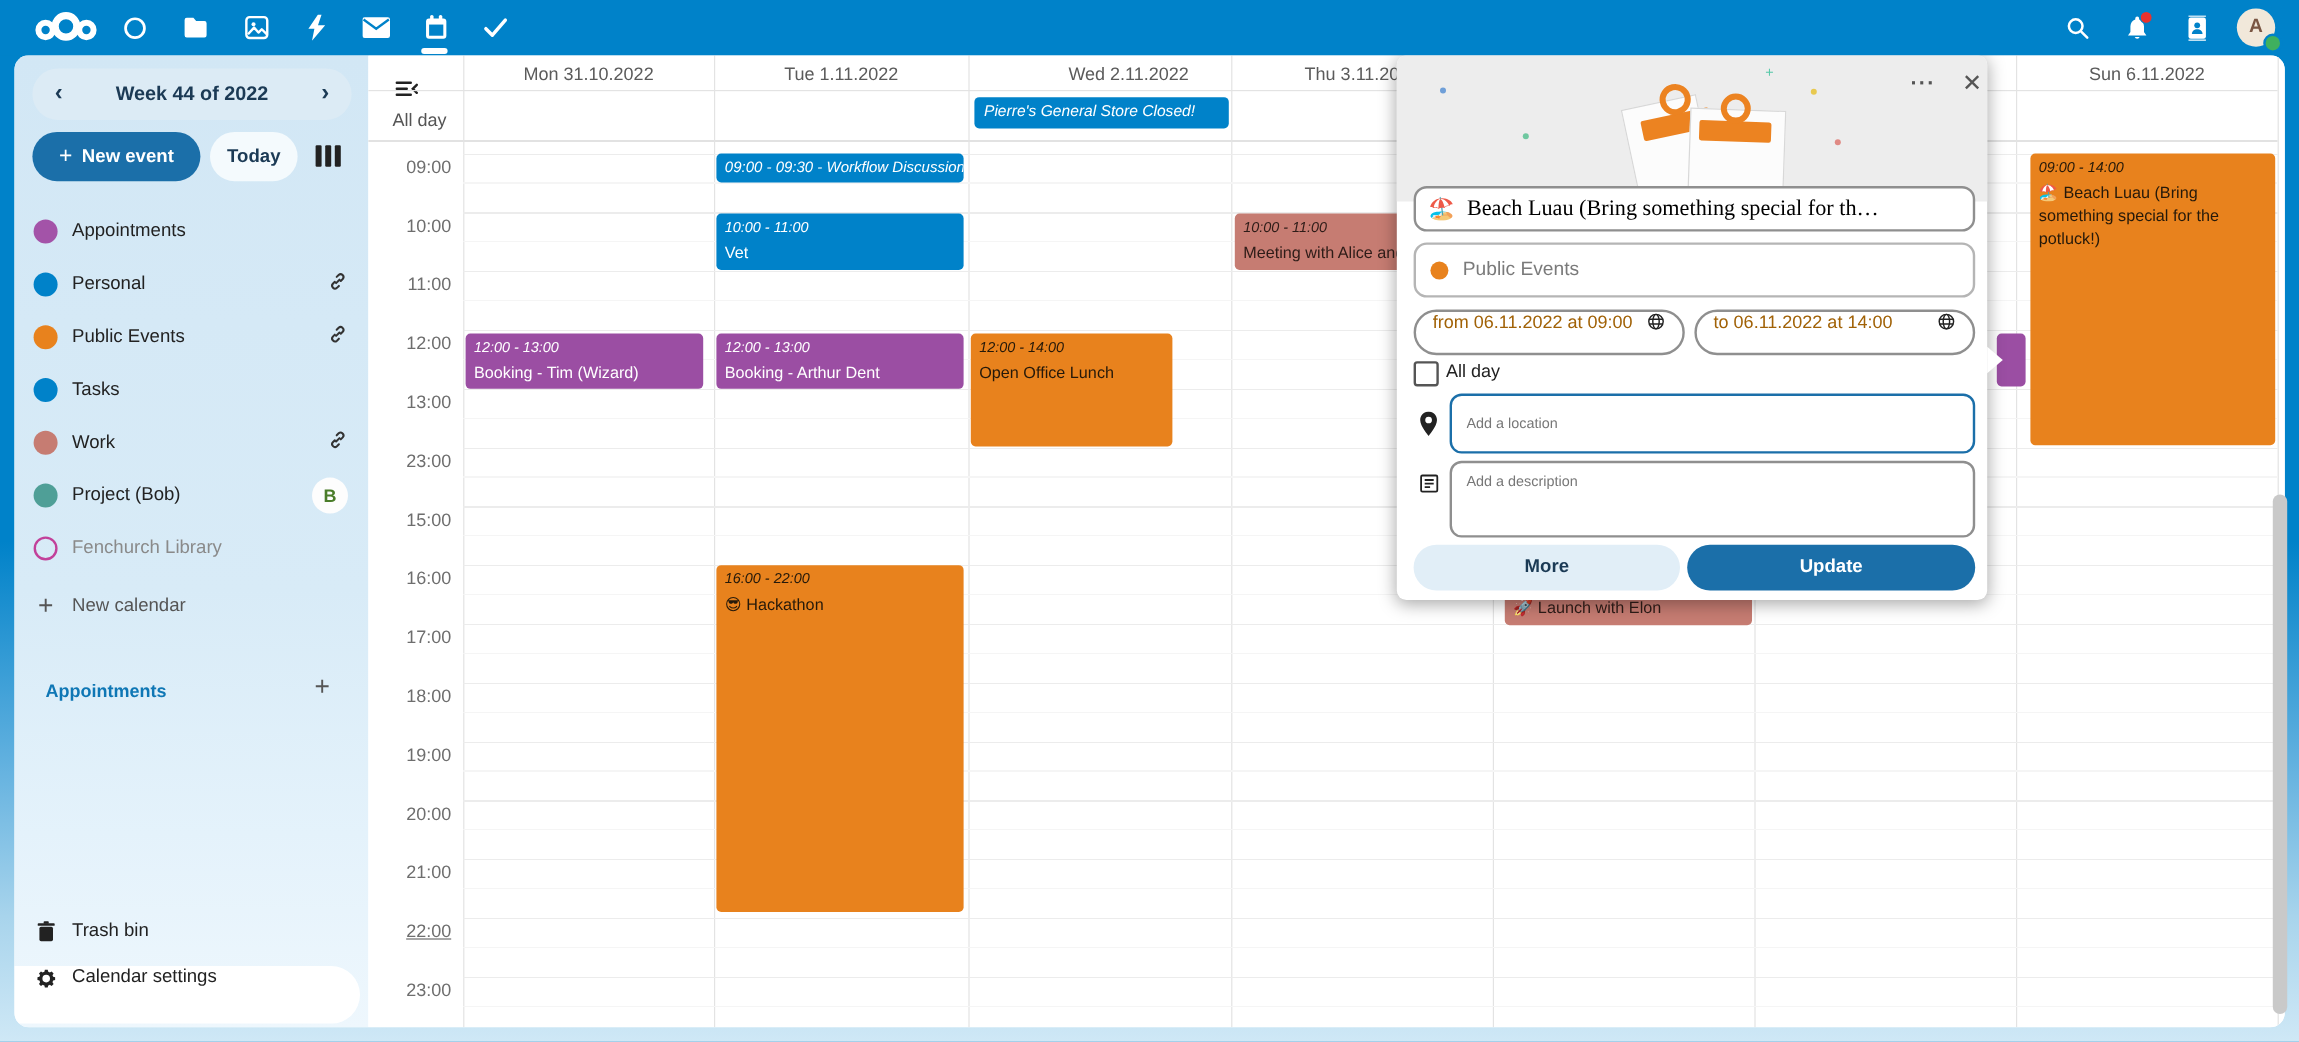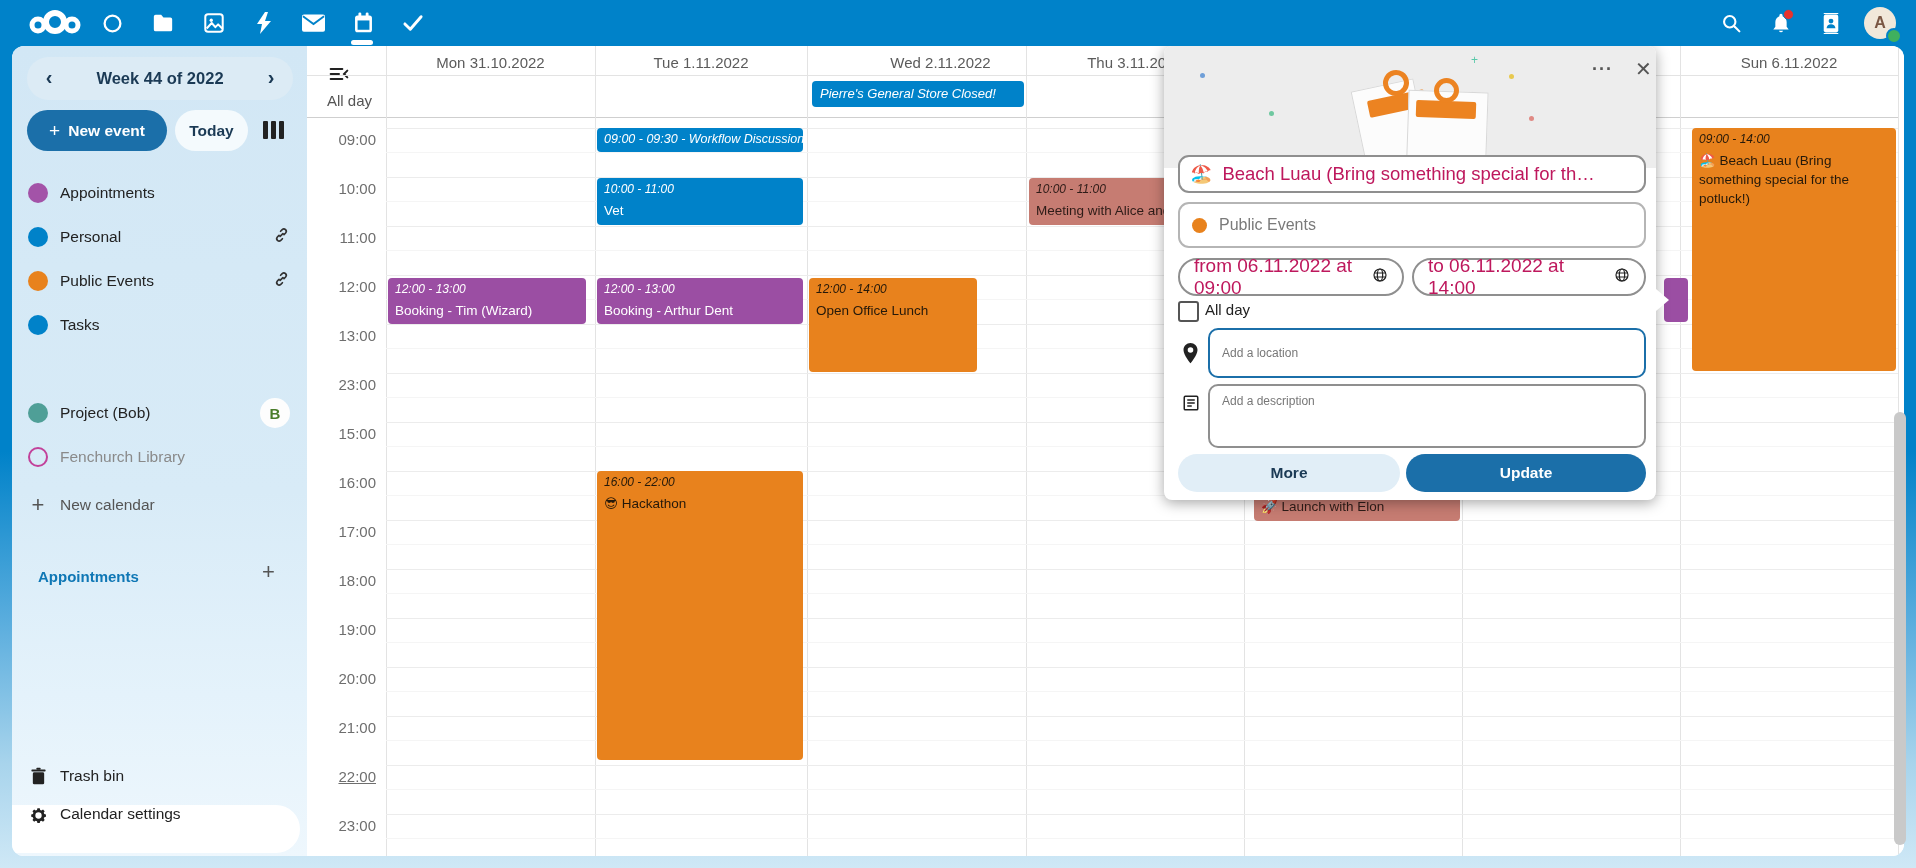--- a/index.html
+++ b/index.html
@@ -62,26 +62,26 @@
   .ev.inline1 .t{font-size:12.5px;}
   
   .popup{left:1164px;top:0px;width:492px;height:454px;background:#fff;border-radius:8px;
     box-shadow:0 3px 14px rgba(0,0,0,.35);z-index:50;}
   .popup-head{left:0;top:0;width:492px;height:122px;background:#ededed;border-radius:8px 8px 0 0;}
   .clipboard{background:#fcfcfc;border:1px solid #d8d8d8;}
   .clip{background:#ec8321;}
   .fld{box-sizing:border-box;background:#fff;}
   .fld.title{left:14px;top:109px;width:468px;height:38px;border:2px solid #8f8f8f;border-radius:11px;
     display:flex;align-items:center;padding:0 10px;gap:8px;}
-  .fld.title input{border:none;outline:none;flex:1;font-size:18.5px;color:#be185d;font-family:Liberation Sans, sans-serif;background:transparent;}
+  .fld.title input{border:none;outline:none;flex:1;font-size:18.5px;color:#000000;font-family:Liberation Serif, serif;background:transparent;}
   .fld.select{left:14px;top:156px;width:468px;height:46px;border:2px solid #b5b5b5;border-radius:11px;
     display:flex;align-items:center;padding:0 12px;gap:12px;cursor:pointer;}
   .fld.select .sel-txt{font-size:16px;color:#7a7a7a;}
   .datepill{top:212px;height:38px;border:2px solid #8f8f8f;border-radius:19px;box-sizing:border-box;
-    display:flex;align-items:center;justify-content:space-between;padding:0 14px;font-size:19px;color:#be185d;cursor:pointer;background:#fff;}
+    display:flex;justify-content:space-between;padding:0 14px;font-size:15px;color:#a16207;cursor:pointer;background:#fff;}
   .chk{left:14px;top:255px;width:17px;height:17px;border:2px solid #555;border-radius:3px;background:#fff;cursor:pointer;}
   .inp{border-radius:10px;box-sizing:border-box;font-size:12px;color:#222;font-family:inherit;padding:8px 12px;outline:none;background:#fff;}
   .inp::placeholder{color:#777;opacity:1;}
   .btn-more{left:14px;top:408px;width:222px;height:38px;background:#e1eef7;border-radius:19px;color:#1b3a55;
     font-size:15.5px;font-weight:bold;display:flex;align-items:center;justify-content:center;cursor:pointer;}
   .btn-update{left:242px;top:408px;width:240px;height:38px;background:#1b6fa9;border-radius:19px;color:#fff;
     font-size:15.5px;font-weight:bold;display:flex;align-items:center;justify-content:center;cursor:pointer;}
   .pop-arrow{left:1656px;top:243px;width:0;height:0;border-top:11px solid transparent;border-bottom:11px solid transparent;
     border-left:13px solid #fff;z-index:51;}
   .xbtn{font-size:20px;color:#555;cursor:pointer;}
@@ -131,20 +131,29 @@
         <span class="row-right">
           <svg width="17" height="17" viewBox="0 0 24 24" fill="none" stroke="#333" stroke-width="2.4" stroke-linecap="round">
               <path d="M10 14 L14 10 M8.5 12.5l-2.3 2.3a3.4 3.4 0 0 0 4.8 4.8l2.3-2.3 M15.5 11.5l2.3-2.3a3.4 3.4 0 0 0-4.8-4.8l-2.3 2.3"></path>
             </svg>
         </span>
       </div>
       <div class="abs cal-row" style="top:257px;">
         <span class="cal-dot" style="background:#0082c9;"></span>
         <span class="cal-name">Tasks</span>
       </div>
+      <div class="abs cal-row" style="top:301px;">
+        <span class="cal-dot" style="background:#c67c72;"></span>
+        <span class="cal-name">Work</span>
+        <span class="row-right">
+          <svg width="17" height="17" viewBox="0 0 24 24" fill="none" stroke="#333" stroke-width="2.4" stroke-linecap="round">
+              <path d="M10 14 L14 10 M8.5 12.5l-2.3 2.3a3.4 3.4 0 0 0 4.8 4.8l2.3-2.3 M15.5 11.5l2.3-2.3a3.4 3.4 0 0 0-4.8-4.8l-2.3 2.3"></path>
+            </svg>
+        </span>
+      </div>
       <div class="abs cal-row" style="top:345px;">
         <span class="cal-dot" style="background:#4f9f97;"></span>
         <span class="cal-name">Project (Bob)</span>
         <span class="row-right b-badge">B</span>
       </div>
       <div class="abs cal-row" style="top:389px;">
         <span class="cal-dot" style="background:transparent;border:2.5px solid #c2419a;box-sizing:border-box;"></span>
         <span class="cal-name dim">Fenchurch Library</span>
       </div>
       <div class="abs cal-row" style="top:437px;">

